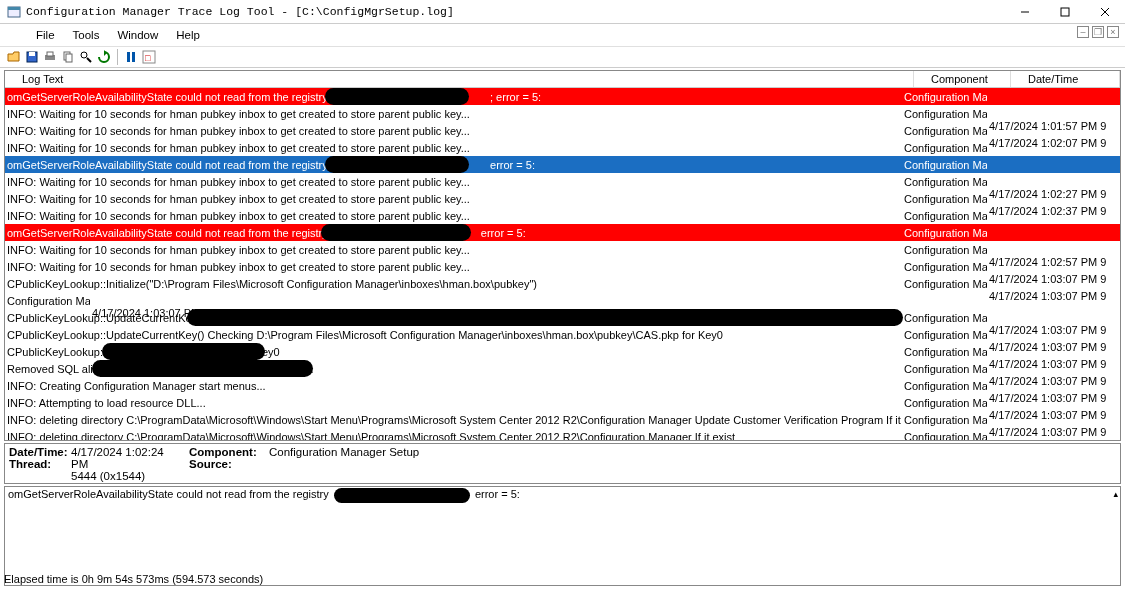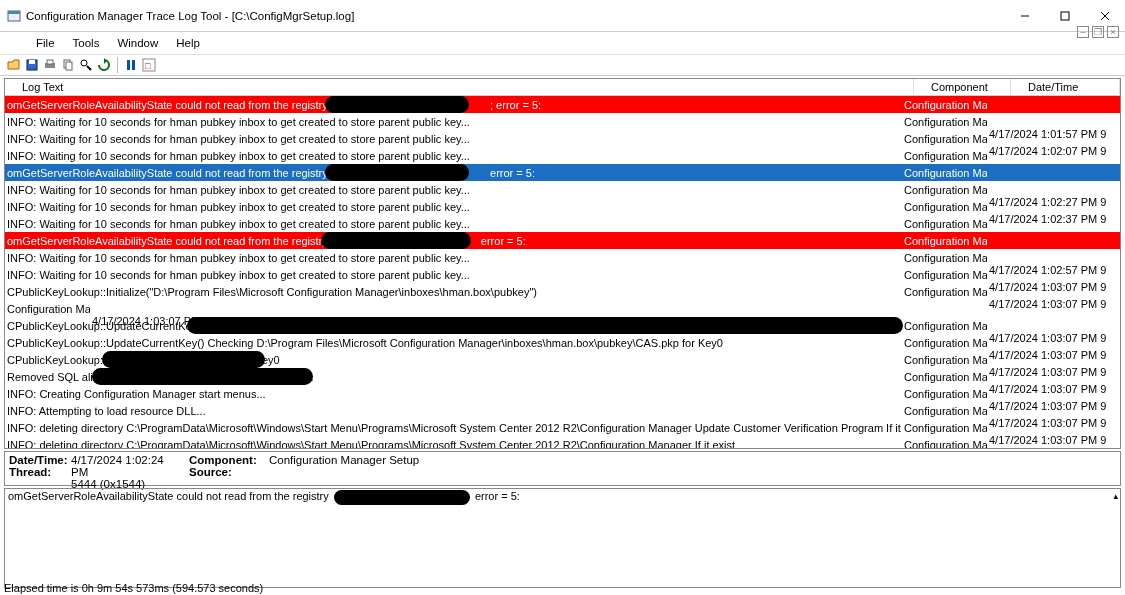--- a/index.html
+++ b/index.html
@@ -1,17 +1,17 @@
 <!DOCTYPE html>
 <html><head>
 <meta charset="utf-8">
 <style>
   * { margin:0; padding:0; box-sizing:border-box; }
   body { font-family:"Segoe UI",Tahoma,sans-serif; font-size:11.5px; background:#fff; color:#000; width:1125px; height:595px; overflow:hidden; position:relative; }
-  .titlebar { height:32px; display:flex; align-items:center; border-bottom:1px solid #ccc; }
+  .titlebar { height:24px; display:flex; align-items:center; border-bottom:1px solid #ccc;font-family:Liberation Mono, monospace; }
   .titlebar .icon { width:16px; height:16px; margin:0 4px 0 6px; display:flex; align-items:center; justify-content:center; }
   .titlebar .wincontrols { margin-left:auto; display:flex; }
   .winbtn { width:40px; height:24px; display:flex; align-items:center; justify-content:center; font-family:Arial; }
   .menubar { height:22px; display:flex; align-items:center; padding-left:28px; gap:2px; }
   .menubar span { padding:2px 8px; }
   .toolbar { height:22px; border-top:1px solid #e0e0e0; border-bottom:1px solid #ccc; display:flex; align-items:center; padding-left:6px; gap:2px; }
   .tb { width:16px; height:16px; display:flex; align-items:center; justify-content:center; font-size:11px; }
   .tb svg { display:block; }
   .tbsep { width:1px; height:16px; background:#bbb; margin:0 3px; }
   .logarea { border:1px solid #888; margin:2px 4px 0 4px; }
@@ -22,28 +22,28 @@
   .col-date { flex:1; }
   .logrows { height:352px; overflow:hidden; position:relative; }
   .row { height:17px; display:flex; align-items:center; white-space:nowrap; font-size:11px; position:relative; }
   .row.error { background:#ff0000; color:#fff; }
   .row.sel { background:#1b6ec2; color:#fff; }
   .cell-text { width:897px; padding-left:2px; overflow:hidden; }
   .cell-comp { width:85px; padding-left:2px; position:relative; overflow:hidden; }
   .cell-date { flex:1; padding-left:2px;margin-top:24px; }
   .scrind { position:absolute; right:2px; top:0; font-size:9px; }
   .redact { position:absolute; background:#000; border-radius:9px; height:17px; pointer-events:none; }
-  .detailpanel { border:1px solid #888; margin:2px 4px 0 4px; height:35px; display:flex; font-size:11.5px; }
+  .detailpanel { border:1px solid #888; margin:2px 4px 0 4px; height:41px; display:flex; font-size:11.5px; }
   .dcol1 { width:62px; padding:2px 4px; }
   .dcol2 { width:118px; padding:2px 4px; }
   .dcol3 { width:80px; padding:2px 4px; }
   .dcol4 { flex:1; padding:2px 4px; }
   .dlabel { font-weight:600; }
   .msgpanel { border:1px solid #888; margin:2px 4px 0 4px; height:100px; padding:1px 3px; font-size:11px; position:relative; overflow:hidden; }
-  .statusbar { position:absolute; left:4px; bottom:1px; font-size:11px; }
+  .statusbar { position:absolute; left:4px; bottom:10px; font-size:11px; }
   .topright { position:absolute; top:26px; right:6px; display:flex; gap:3px; font-size:10px; color:#777; }
   .wcap { width:12px; height:12px; border:1px solid #888; display:flex; align-items:center; justify-content:center; font-size:9px; line-height:1; }
 </style>
 </head>
 <body>
 
 <div class="titlebar">
   <span class="icon">
     <svg width="14" height="14">
         <rect x="1" y="2" width="12" height="10" fill="#eef" stroke="#468" stroke-width="1"></rect>

